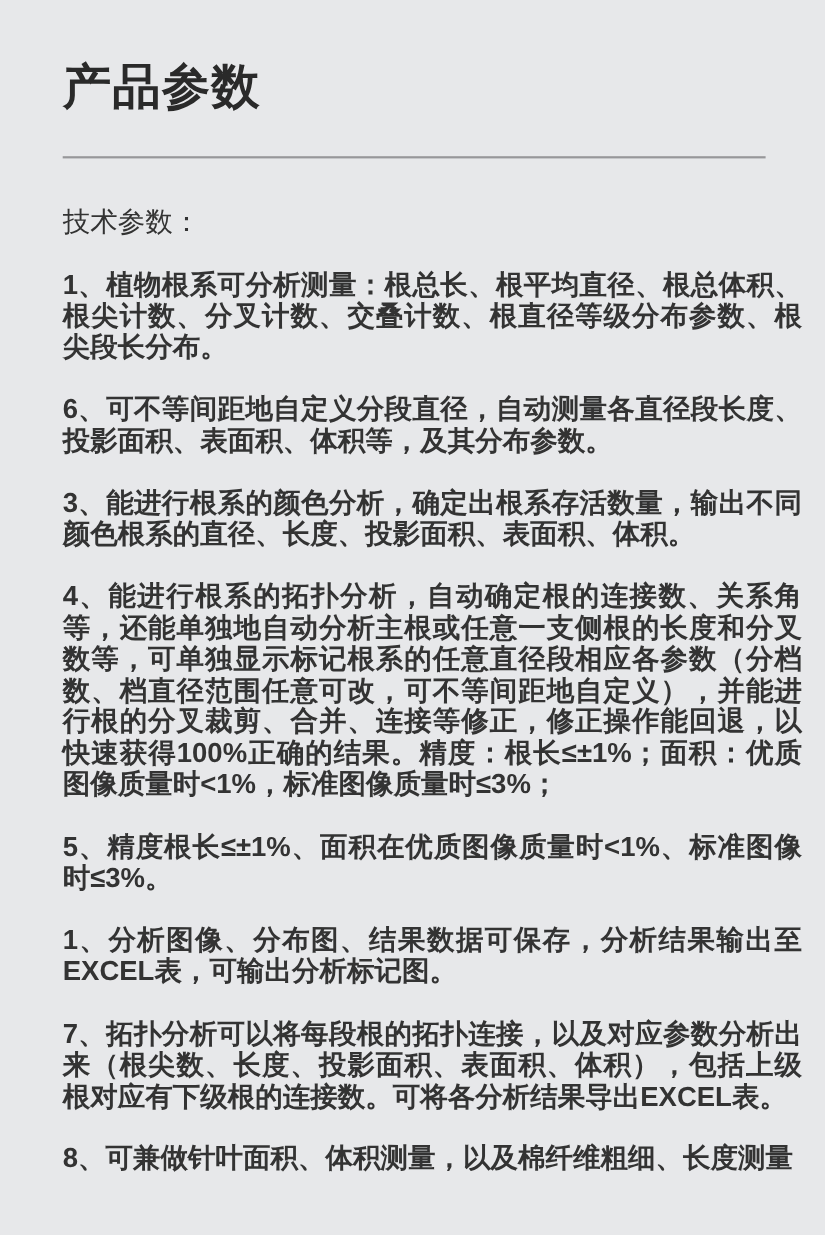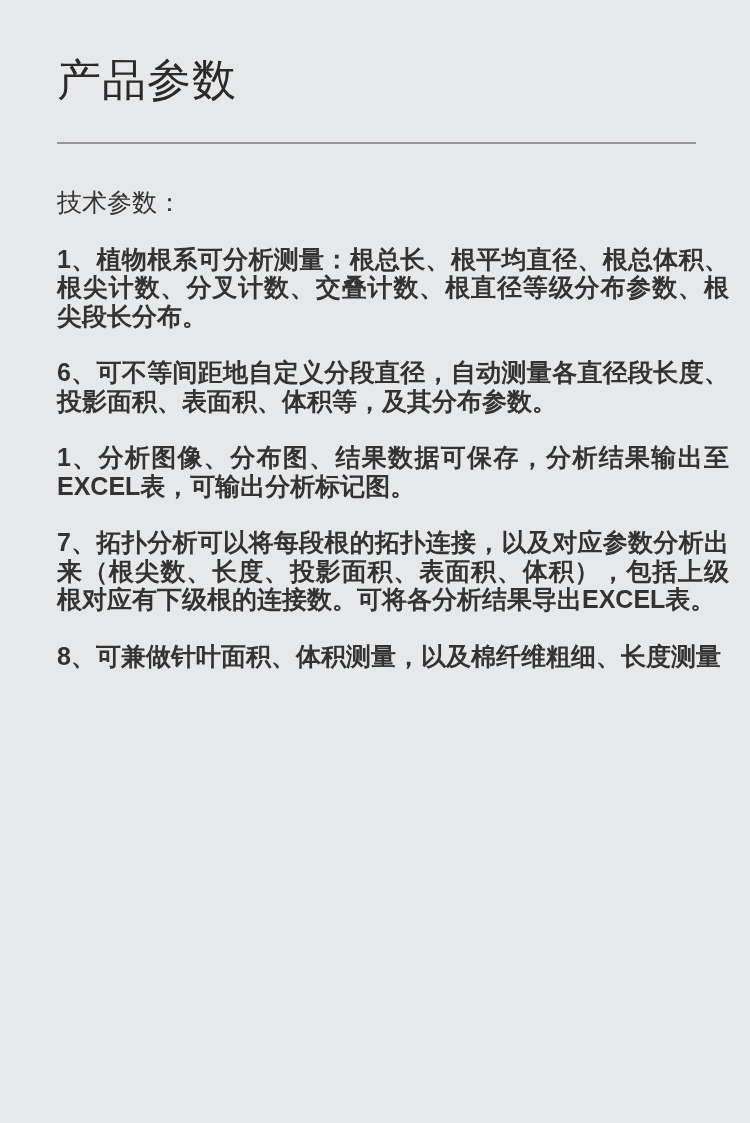--- a/index.html
+++ b/index.html
@@ -16,21 +16,21 @@
     position: relative;
     width: 750px;
     height: 1123px;
     overflow: hidden;
     background: #e7e8ea;
   }
   .page-title {
     margin: 58px 0 0 57px;
     font-size: 44px;
     line-height: 44px;
-    font-weight: 400;
+    font-weight: 700;
     color: #2a2a2a;
     letter-spacing: 1px;
   }
   .title-divider {
     width: 639px;
     height: 2px;
     margin: 40px 0 0 57px;
     border: none;
     background: #97979a;
   }
@@ -60,22 +60,25 @@
   <hr class="title-divider">
 
   <div class="content">
 
     <p class="section-label">技术参数：</p>
 
     <p class="spec">1、植物根系可分析测量：根总长、根平均直径、根总体积、根尖计数、分叉计数、交叠计数、根直径等级分布参数、根尖段长分布。</p>
 
     <p class="spec">6、可不等间距地自定义分段直径，自动测量各直径段长度、投影面积、表面积、体积等，及其分布参数。</p>
 
+    <p class="spec">3、能进行根系的颜色分析，确定出根系存活数量，输出不同颜色根系的直径、长度、投影面积、表面积、体积。</p>
 
+    <p class="spec">4、能进行根系的拓扑分析，自动确定根的连接数、关系角等，还能单独地自动分析主根或任意一支侧根的长度和分叉数等，可单独显示标记根系的任意直径段相应各参数（分档数、档直径范围任意可改，可不等间距地自定义），并能进行根的分叉裁剪、合并、连接等修正，修正操作能回退，以快速获得100%正确的结果。精度：根长≤±1%；面积：优质图像质量时&lt;1%，标准图像质量时≤3%；</p>
 
+    <p class="spec">5、精度根长≤±1%、面积在优质图像质量时&lt;1%、标准图像时≤3%。</p>
 
     <p class="spec">1、分析图像、分布图、结果数据可保存，分析结果输出至EXCEL表，可输出分析标记图。</p>
 
     <p class="spec">7、拓扑分析可以将每段根的拓扑连接，以及对应参数分析出来（根尖数、长度、投影面积、表面积、体积），包括上级根对应有下级根的连接数。可将各分析结果导出EXCEL表。</p>
 
     <p class="spec">8、可兼做针叶面积、体积测量，以及棉纤维粗细、长度测量</p>
 
   </div>
 </div>
 

